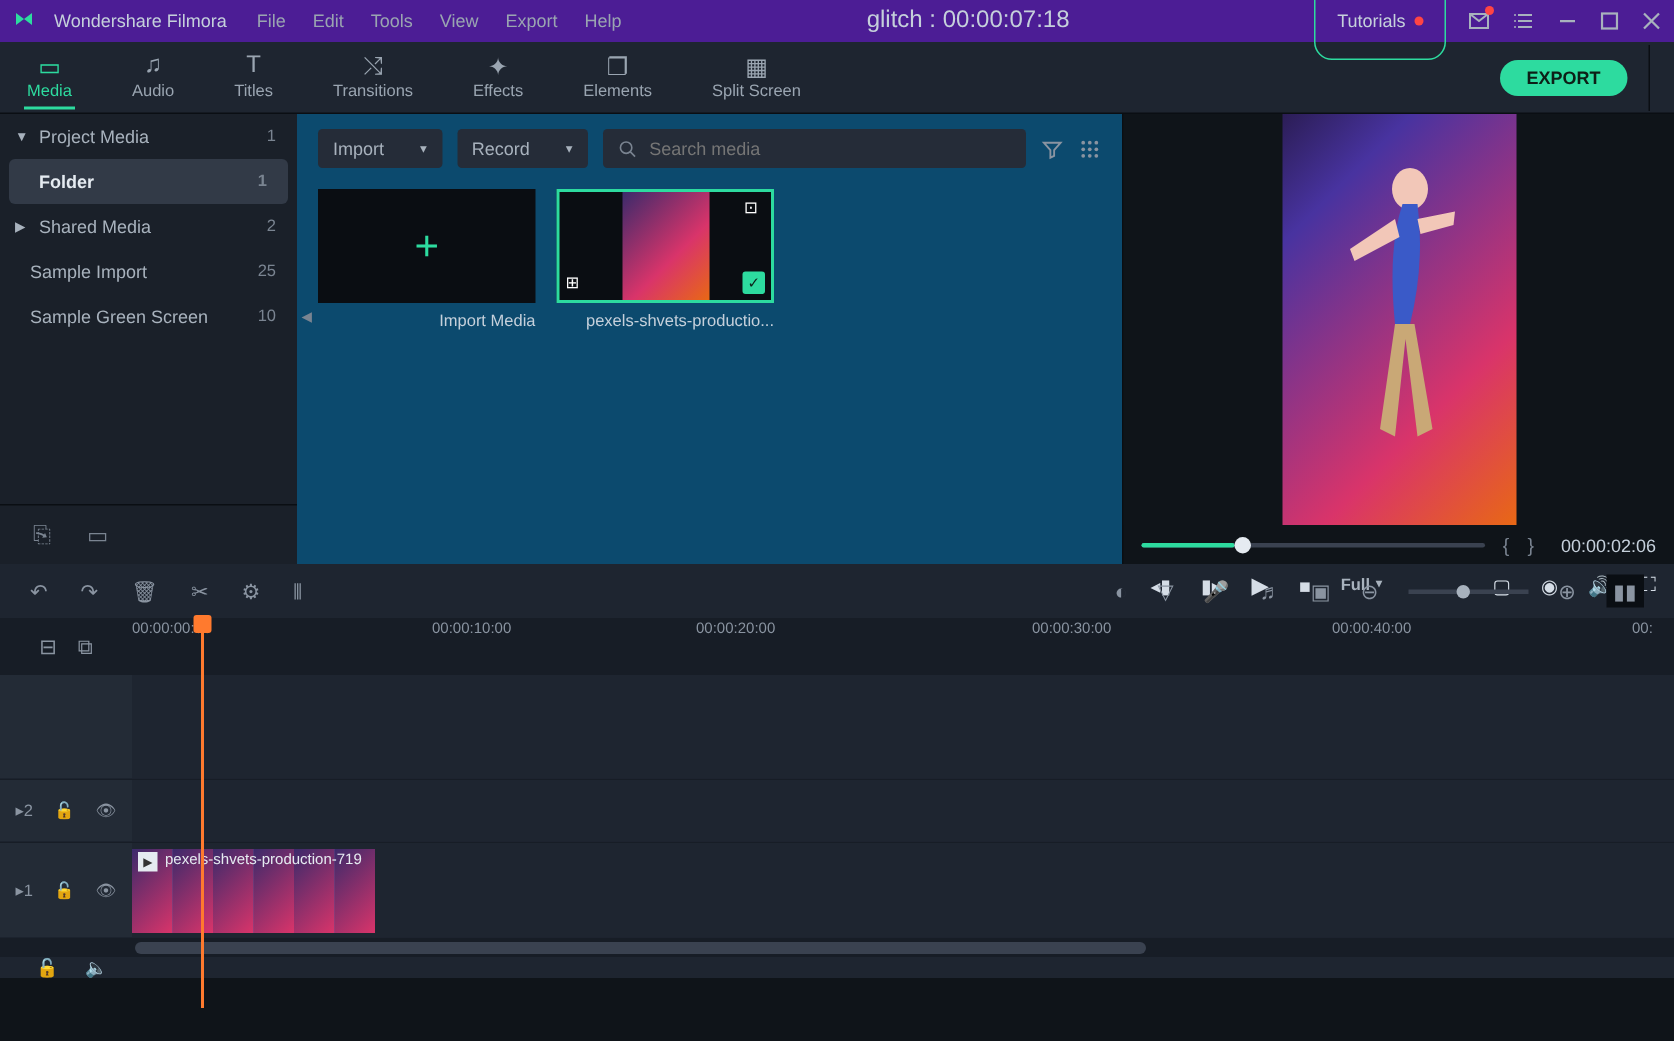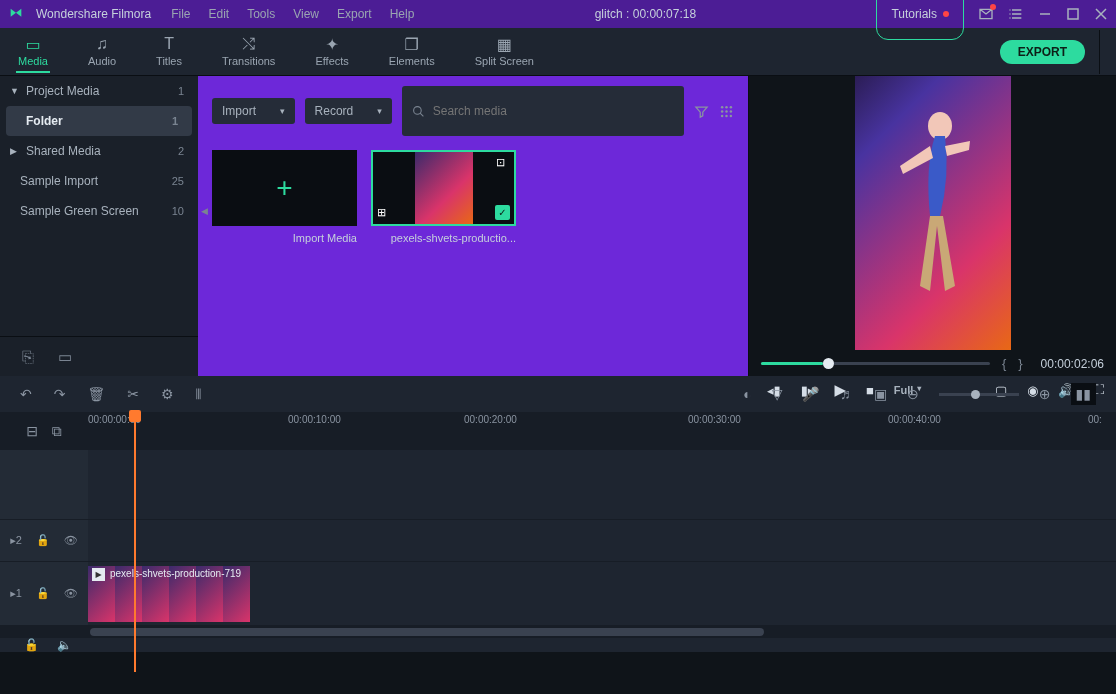--- a/index.html
+++ b/index.html
@@ -2,21 +2,21 @@
 <html><head>
 <meta charset="utf-8">
 <style>
 * { margin: 0; padding: 0; box-sizing: border-box; font-family: -apple-system, 'Segoe UI', Arial, sans-serif; }
 body { background: #0f1419; color: #a8b2bd; font-size: 12px; overflow: hidden; width: 1116px; height: 694px; }
 .titlebar { height: 28px; background: #4c1d95; display: flex; align-items: center; padding: 0 8px; gap: 12px; }
 .logo-icon { width: 16px; height: 16px; }
 .app-title { font-size: 12px; color: #c5d0db; }
 .menu-items { display: flex; gap: 18px; margin-left: 8px; }
 .menu-item { color: #9aa5b1; cursor: pointer; font-size: 12px; }
-.title-center { flex: 1; text-align: center; color: #c5d0db; font-size: 12px; }
+.title-center { flex: 1; text-align: center; color: #c5d0db; font-size: 16px; }
 .title-right { display: flex; align-items: center; gap: 14px; }
 .tutorials-btn { border: 1px solid #2ddb9f; border-radius: 12px; padding: 18px 14px; color: #c5d0db; display: flex; align-items: center; gap: 6px; font-size: 12px; }
 .red-dot { width: 6px; height: 6px; background: #ff4444; border-radius: 50%; }
 .win-ctrl { width: 14px; height: 14px; display: flex; align-items: center; justify-content: center; cursor: pointer; }
 
 .toolbar { height: 48px; background: #1e2530; display: flex; align-items: center; border-bottom: 1px solid #0a0e13; padding: 0 16px; }
 .tool-tabs { display: flex; gap: 36px; }
 .tool-tab { display: flex; flex-direction: column; align-items: center; gap: 2px; color: #9aa5b1; cursor: pointer; padding: 4px 2px; font-size: 11px;}
 .tool-tab.active { color: #2ddb9f; border-bottom: 2px solid #2ddb9f; }
 .tool-tab .icon { font-size: 16px; height: 18px; }
@@ -28,24 +28,24 @@
 .sidebar-list { flex: 1; }
 .sidebar-item { display: flex; align-items: center; padding: 8px 14px 8px 20px; cursor: pointer; color: #a8b2bd; font-size: 12px; }
 .sidebar-item.active { background: #323a47; color: #e5ebf1; border-radius: 4px; margin: 0 6px; padding-left: 16px; font-weight:600; }
 .sidebar-item .arrow { width: 10px; margin-left: -10px; margin-right: 6px; font-size: 9px; }
 .sidebar-item.indent { padding-left: 20px; gap: 14px; }
 .sidebar-item .count { margin-left: auto; color: #7a8491; font-size: 11px; }
 .sidebar-bottom { height: 40px; display: flex; align-items: center; gap: 24px; padding-left: 22px; border-top: 1px solid #0a0e13; color:#7a8491; font-size:15px;}
 .sidebar-expand { position: relative; }
 .sidebar-expand::after { content:'◀'; position:absolute; right:-10px; top:130px; color:#7a8491; font-size:9px; }
 
-.media-panel { flex: 1; background: #6d28d9; padding: 10px 14px; display:flex; flex-direction:column; }
+.media-panel { flex: 1; background: #0c4a6e; padding: 10px 14px; display:flex; flex-direction:column; }
 .media-toolbar { display: flex; gap: 10px; align-items: center; margin-bottom: 14px; }
 .dropdown { background: #252c38; padding: 6px 10px; border-radius: 3px; display: flex; align-items: center; gap: 24px; cursor: pointer; font-size:12px; color:#a8b2bd; }
-.search-box { flex: 1; background: #252c38; padding: 18px 10px; border-radius: 3px; display: flex; align-items: flex-end; gap: 8px; color:#7a8491; }
+.search-box { flex: 1; background: #252c38; padding: 6px 10px; border-radius: 3px; display: flex; align-items: flex-end; gap: 8px; color:#7a8491; }
 .search-box input { background: transparent; border: none; outline: none; color: #a8b2bd; flex: 1; font-size:12px; }
 .mt-icon { color: #8a94a1; cursor: pointer; font-size:14px; }
 
 .media-grid { display: flex; gap: 14px; }
 .media-card { width: 145px; }
 .media-thumb { width: 145px; height: 76px; background: #0a0d12; position: relative; display:flex; align-items:center; justify-content:center; }
 .media-thumb.selected { border: 2px solid #2ddb9f; }
 .media-thumb .plus { color: #2ddb9f; font-size: 28px; font-weight:200; }
 .media-thumb .mini-img { width: 58px; height: 100%; background: linear-gradient(135deg,#3b2a6b 0%,#d9346a 60%,#e86815 100%); position:relative;}
 .corner-icon { position: absolute; width: 14px; height: 14px; font-size:11px; color:#fff; }

